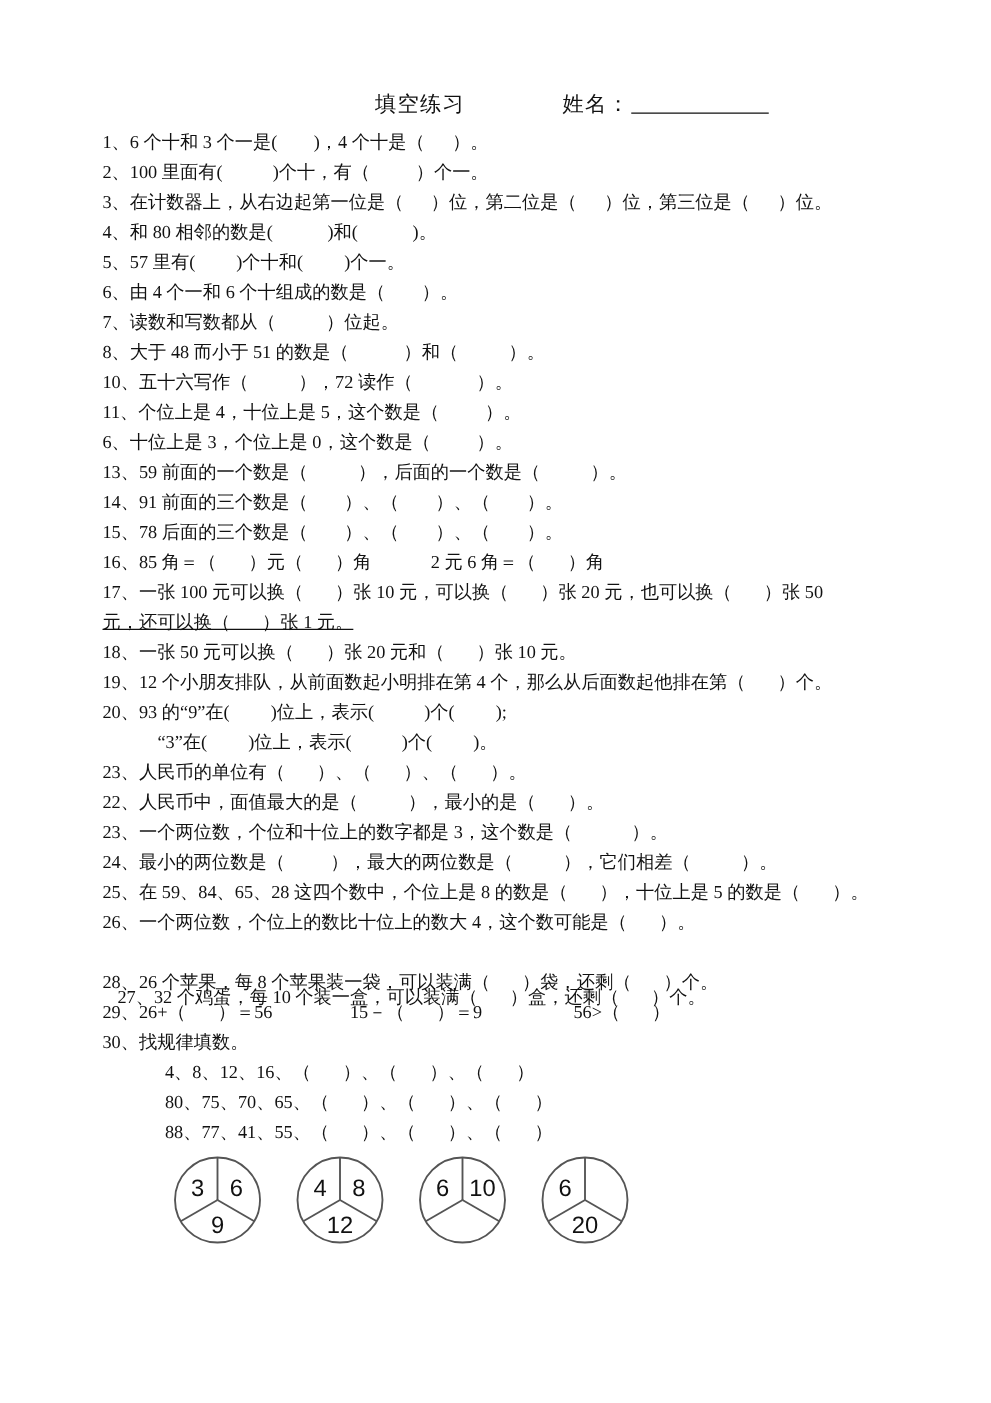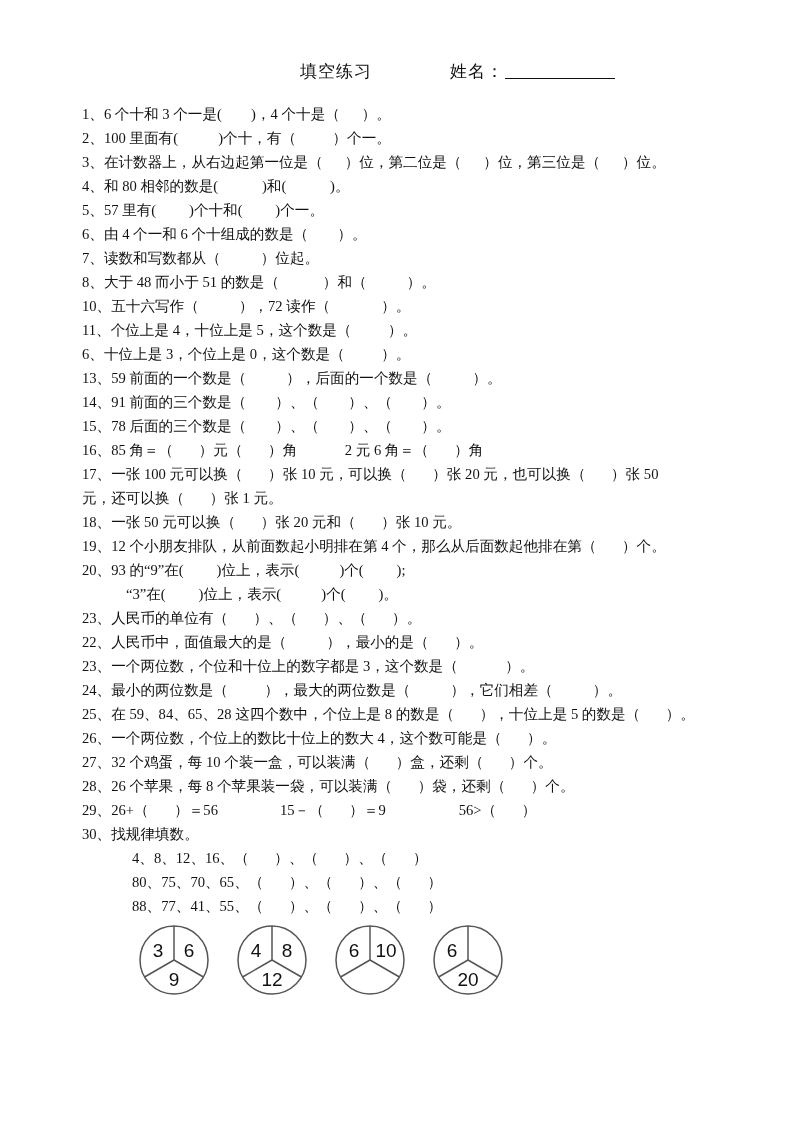--- a/index.html
+++ b/index.html
@@ -1,18 +1,18 @@
 <!DOCTYPE html>
 <html><head>
 <meta charset="utf-8">
 <style>
   html, body { margin: 0; padding: 0; background: #ffffff; }
   body { width: 793px; height: 1122px; position: relative; overflow: hidden;
          font-family: "Liberation Serif", "DejaVu Serif", serif; color: #111; }
-  .title-row { position: absolute; top: 60px; left: 0; width: 629px; height: 26px; }
+  .title-row { position: absolute; top: 72px; left: 0; width: 629px; height: 26px; }
   .title { position: absolute; left: 300px; top: 0; font-size: 17px; letter-spacing: 1px; }
   .name-label { position: absolute; left: 450px; top: 0; font-size: 17px; letter-spacing: 1px; }
   .name-line { position: absolute; left: 505px; top: 18px; width: 110px; border-bottom: 1px solid #111; height: 0; }
   .line { position: absolute; left: 82px; font-size: 14.6px; white-space: pre; line-height: 20px; }
   .indent1 { left: 126px; }
   .indent2 { left: 132px; }
   .circles { position: absolute; top: 924px; left: 138px; width: 380px; height: 80px; }
   .circle { position: absolute; top: 0; width: 72px; height: 72px; }
   .circle svg { width: 72px; height: 72px; }
   .circle text { font-family: "Liberation Sans", "DejaVu Sans", sans-serif; font-size: 19px; fill: #111; }
@@ -36,32 +36,32 @@
     <div class="line" style="top: 248px;">7、读数和写数都从（           ）位起。</div>
     <div class="line" style="top: 272px;">8、大于 48 而小于 51 的数是（            ）和（           ）。</div>
     <div class="line" style="top: 296px;">10、五十六写作（           ），72 读作（              ）。</div>
     <div class="line" style="top: 320px;">11、个位上是 4，十位上是 5，这个数是（          ）。</div>
     <div class="line" style="top: 344px;">6、十位上是 3，个位上是 0，这个数是（          ）。</div>
     <div class="line" style="top: 368px;">13、59 前面的一个数是（           ），后面的一个数是（           ）。</div>
     <div class="line" style="top: 392px;">14、91 前面的三个数是（        ）、（        ）、（        ）。</div>
     <div class="line" style="top: 416px;">15、78 后面的三个数是（        ）、（        ）、（        ）。</div>
     <div class="line" style="top: 440px;">16、85 角＝（       ）元（       ）角             2 元 6 角＝（       ）角</div>
     <div class="line" style="top: 464px;">17、一张 100 元可以换（       ）张 10 元，可以换（       ）张 20 元，也可以换（       ）张 50</div>
-    <div class="line" style="top: 488px;">元，还可以换（       ）张 1 元。</div>
+    <div class="line" style="top: 488px; text-decoration: underline;">元，还可以换（       ）张 1 元。</div>
     <div class="line" style="top: 512px;">18、一张 50 元可以换（       ）张 20 元和（       ）张 10 元。</div>
     <div class="line" style="top: 536px;">19、12 个小朋友排队，从前面数起小明排在第 4 个，那么从后面数起他排在第（       ）个。</div>
     <div class="line" style="top: 560px;">20、93 的“9”在(         )位上，表示(           )个(         );</div>
     <div class="line indent1" style="top: 584px;">“3”在(         )位上，表示(           )个(         )。</div>
     <div class="line" style="top: 608px;">23、人民币的单位有（       ）、（       ）、（       ）。</div>
     <div class="line" style="top: 632px;">22、人民币中，面值最大的是（           ），最小的是（       ）。</div>
     <div class="line" style="top: 656px;">23、一个两位数，个位和十位上的数字都是 3，这个数是（             ）。</div>
     <div class="line" style="top: 680px;">24、最小的两位数是（          ），最大的两位数是（           ），它们相差（           ）。</div>
     <div class="line" style="top: 704px;">25、在 59、84、65、28 这四个数中，个位上是 8 的数是（       ），十位上是 5 的数是（       ）。</div>
     <div class="line" style="top: 728px;">26、一个两位数，个位上的数比十位上的数大 4，这个数可能是（       ）。</div>
-    <div class="line" style="top: 752px;">27、32 个鸡蛋，每 10 个装一盒，可以装满（       ）盒，还剩（       ）个。</div>
+    <div class="line" style="top: 788px; margin-left: 12px;">27、32 个鸡蛋，每 10 个装一盒，可以装满（       ）盒，还剩（       ）个。</div>
     <div class="line" style="top: 776px;">28、26 个苹果，每 8 个苹果装一袋，可以装满（       ）袋，还剩（       ）个。</div>
     <div class="line" style="top: 800px;">29、26+（       ）＝56                 15－（       ）＝9                    56&gt;（       ）</div>
     <div class="line" style="top: 824px;">30、找规律填数。</div>
     <div class="line indent2" style="top: 848px;">4、8、12、16、（       ）、（       ）、（       ）</div>
     <div class="line indent2" style="top: 872px;">80、75、70、65、（       ）、（       ）、（       ）</div>
     <div class="line indent2" style="top: 896px;">88、77、41、55、（       ）、（       ）、（       ）</div>
   </div>
 
 <div class="circles">
   <div class="circle" style="left:0px">

